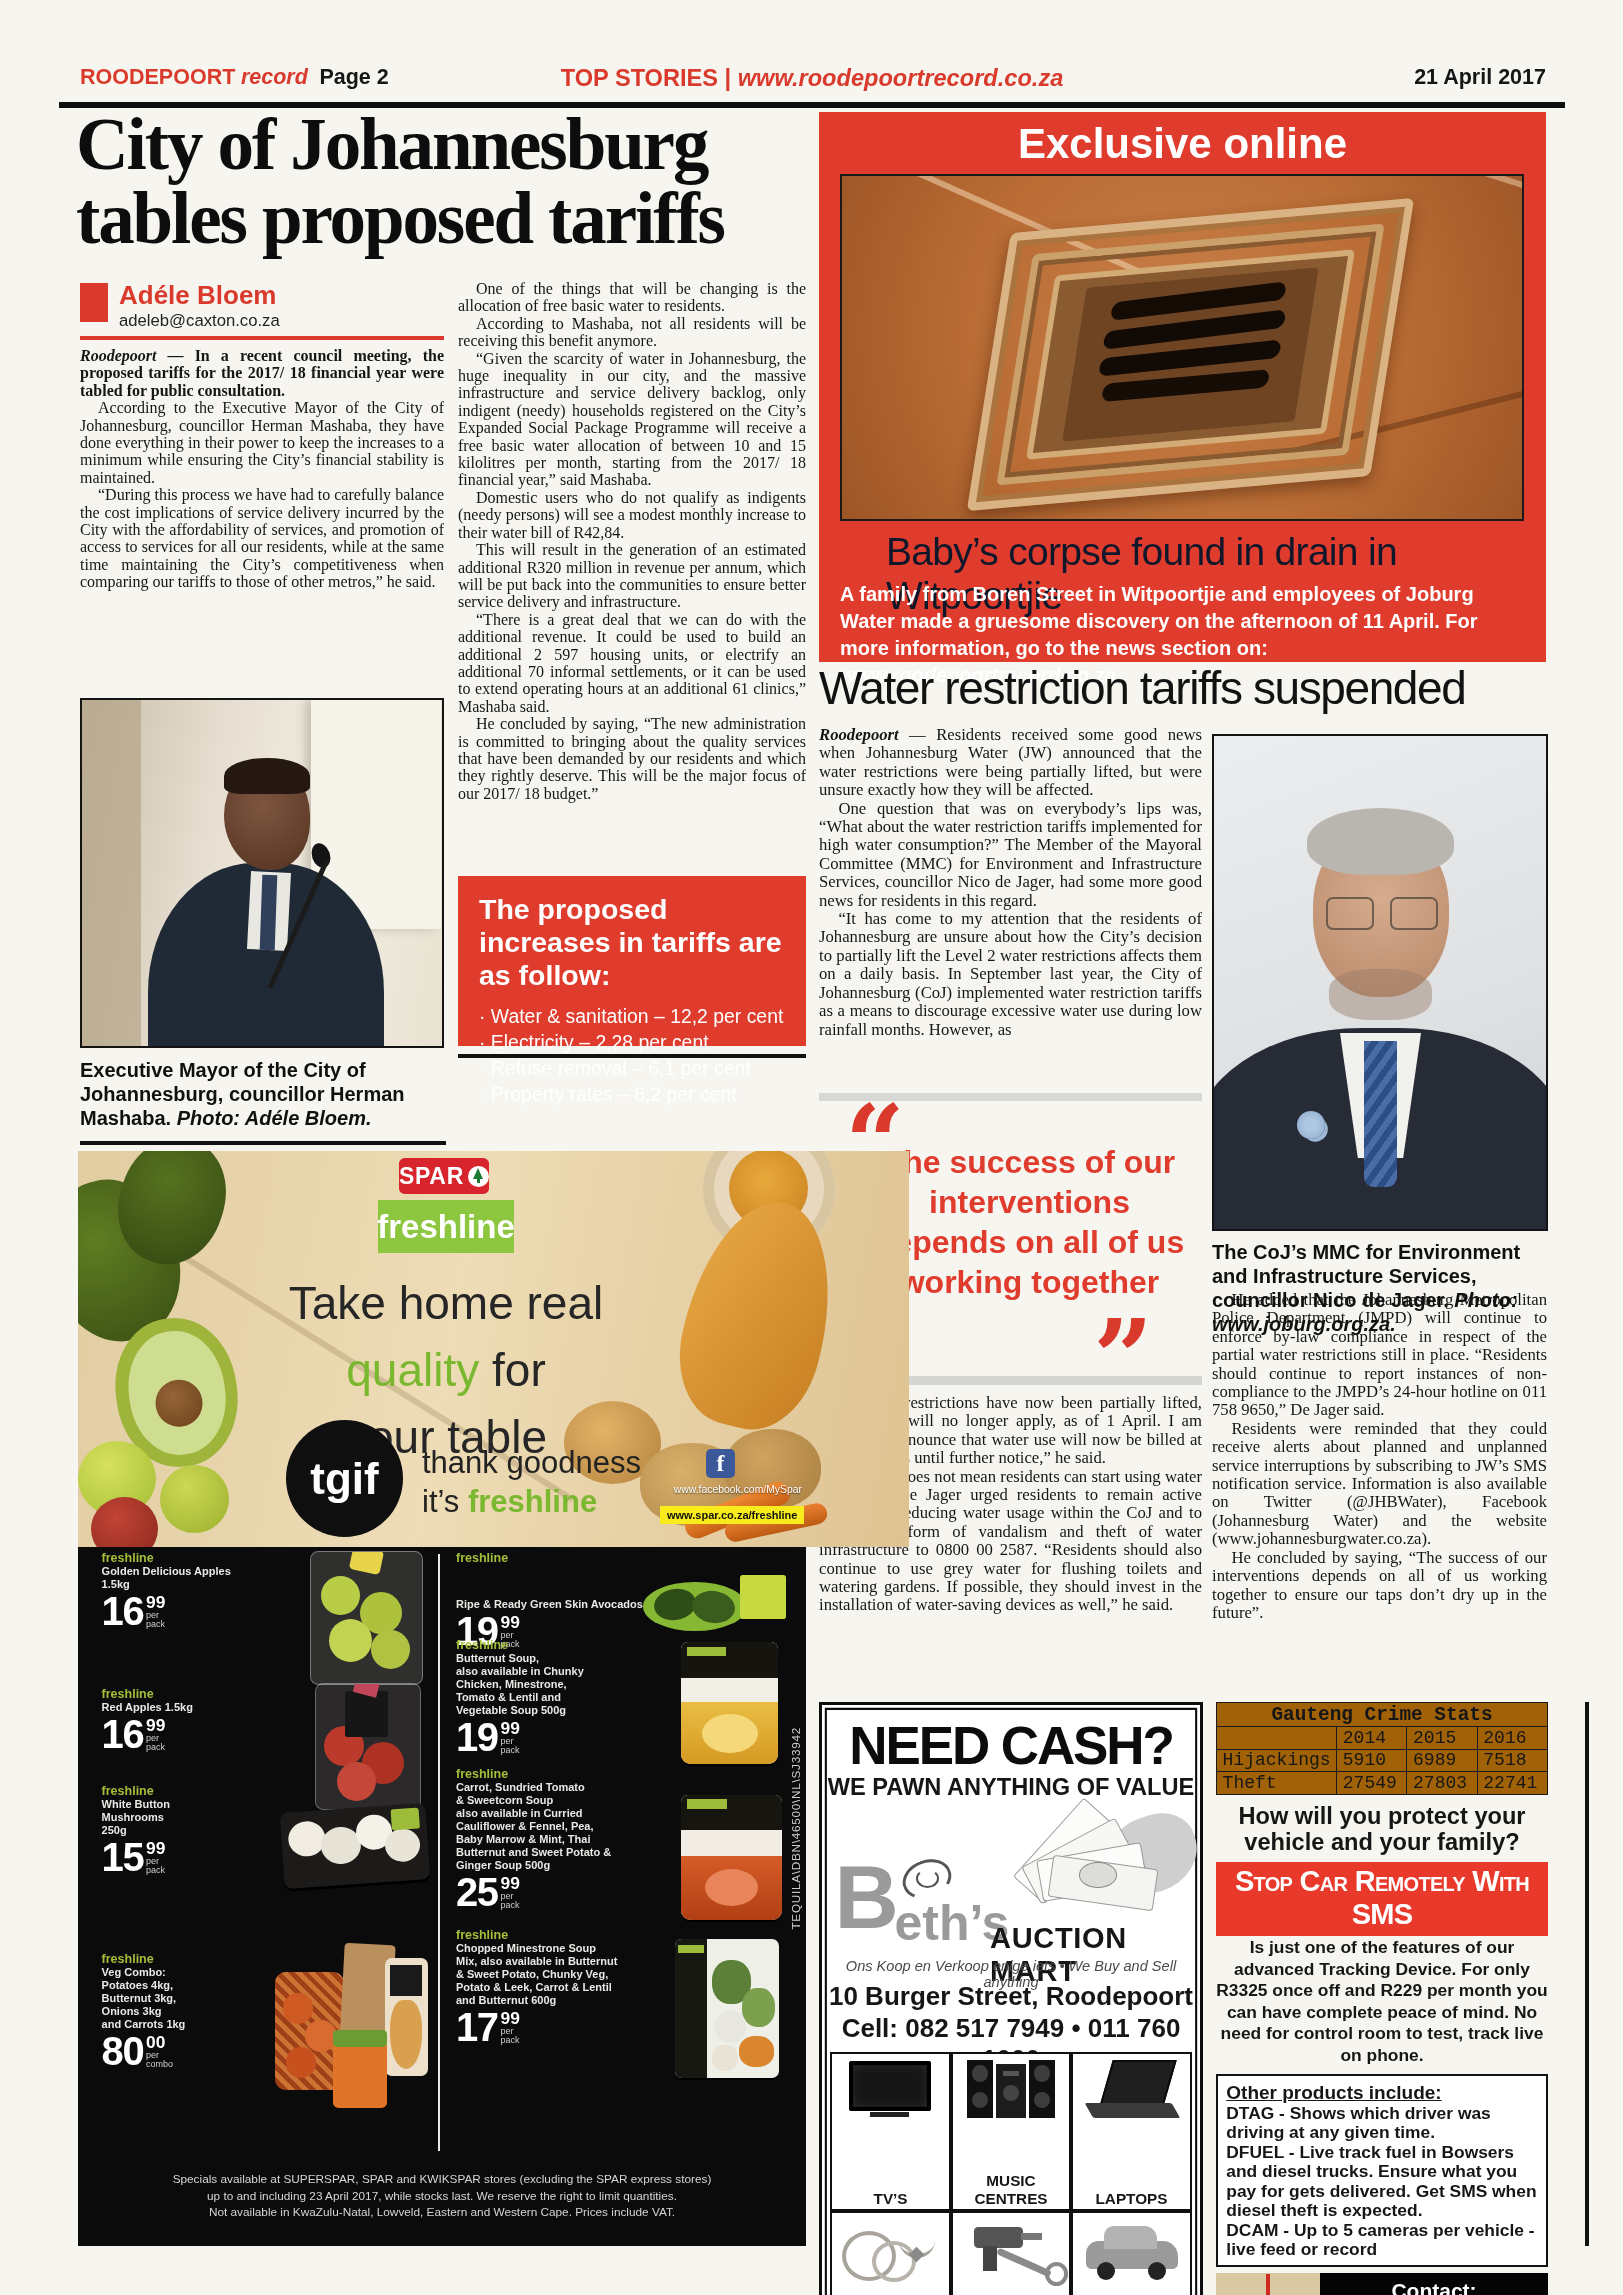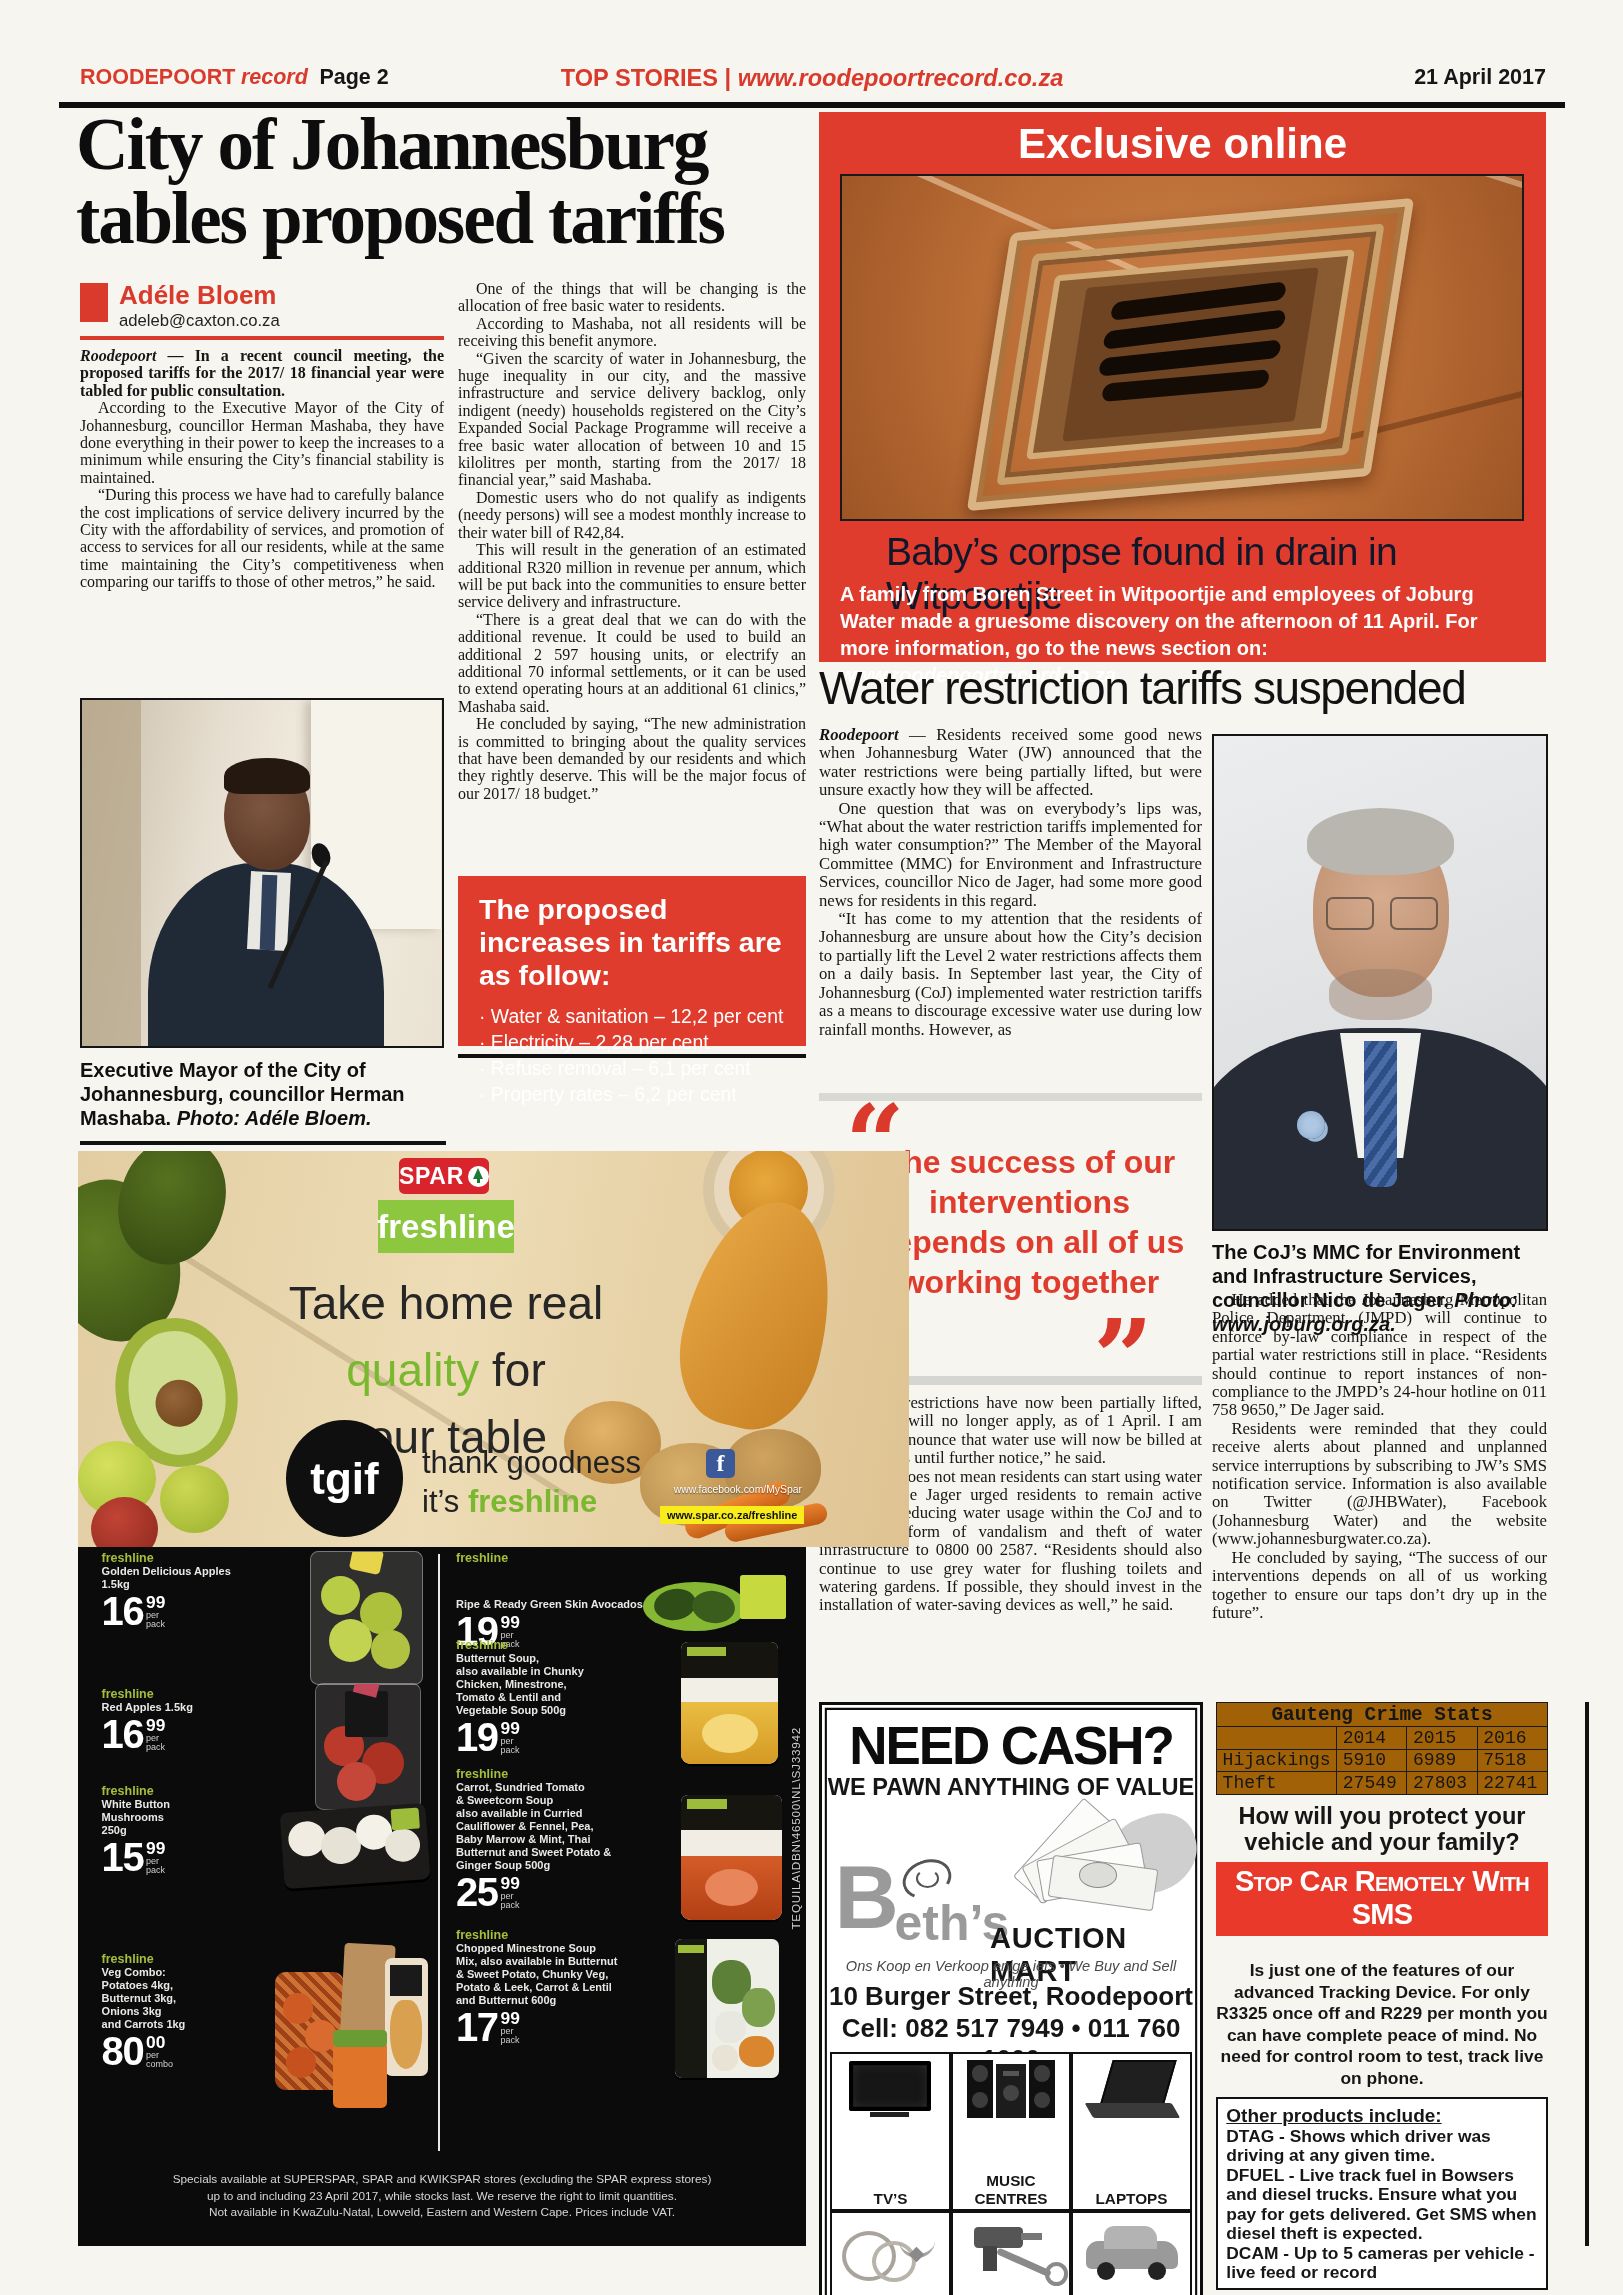--- a/index.html
+++ b/index.html
@@ -545,21 +545,21 @@
       <tr>
         <td>Theft</td>
         <td>27549</td>
         <td>27803</td>
         <td>22741</td>
       </tr>
     </tbody>
       </table>
     <div class="sans" style="margin-top:8.3px;text-align:center;font-weight:bold;font-size:23.6px;line-height:26px;">How will you protect your vehicle and your family?</div>
     <div class="sans" style="margin-top:7px;background:#e8392b;color:#fff;font-weight:bold;font-variant:small-caps;font-size:29px;text-align:center;padding:2.8px 0 5.6px;letter-spacing:-0.7px;">Stop Car Remotely With SMS</div>
-    <div class="sans" style="margin-top:24px;text-align:center;font-weight:bold;font-size:17.4px;line-height:21.5px;">Is just one of the features of our advanced Tracking Device. For only R3325 once off and R229 per month you can have complete peace of mind. No need for control room to test, track live on phone.</div>
+    <div class="sans" style="margin-top:1px;text-align:center;font-weight:bold;font-size:17.4px;line-height:21.5px;">Is just one of the features of our advanced Tracking Device. For only R3325 once off and R229 per month you can have complete peace of mind. No need for control room to test, track live on phone.</div>
     <div style="margin-top:8.3px;border:2.1px solid #111;padding:5.6px 8.3px;background:#fff;">
       <div class="sans" style="font-weight:bold;font-size:19px;text-decoration:underline;">Other products include:</div>
       <div class="dprod">DTAG - Shows which driver was driving at any given time.</div>
       <div class="dprod">DFUEL - Live track fuel in Bowsers and diesel trucks. Ensure what you pay for gets delivered. Get SMS when diesel theft is expected.</div>
       <div class="dprod">DCAM - Up to 5 cameras per vehicle - live feed or record</div>
     </div>
     <div style="margin-top:5.6px;display:flex;height:106px;">
       <div style="position:relative;width:104px;background:#d9c9a2;overflow:hidden;">
         <div class="a" style="left:0;top:0;right:0;bottom:0;background:linear-gradient(160deg,transparent 55%,#7cc3d8 56%);"></div>
 

